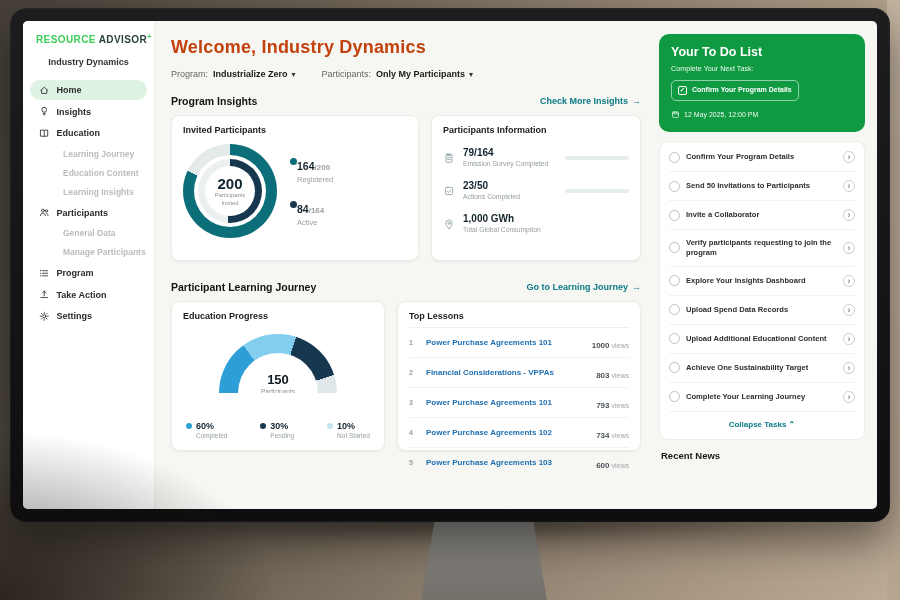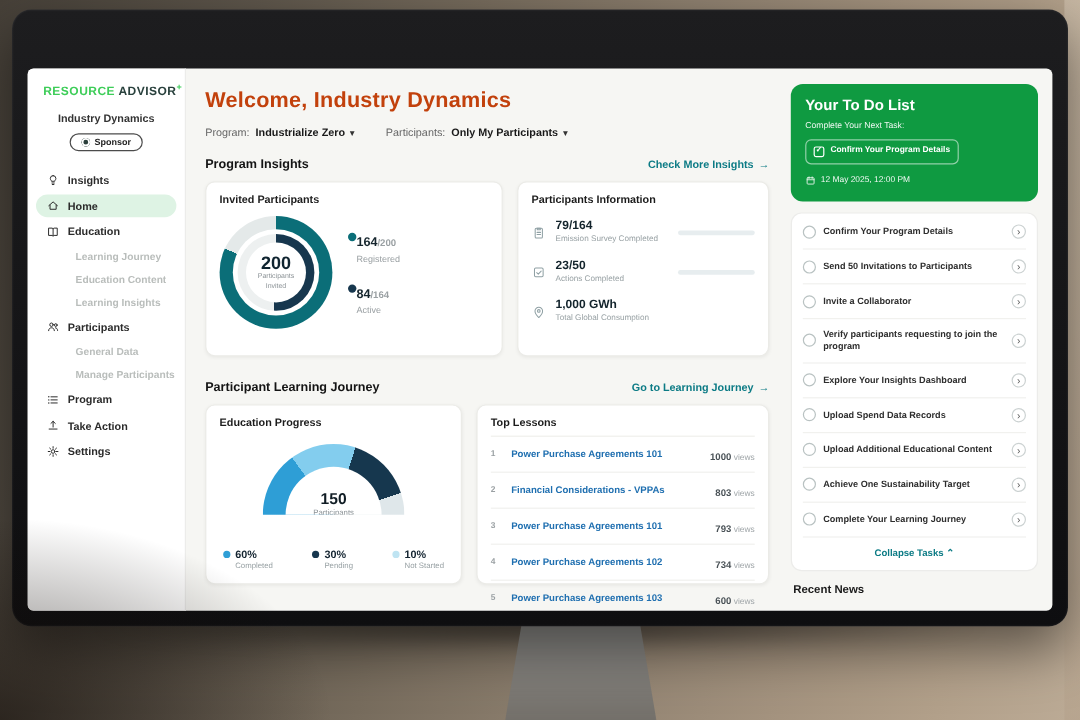--- a/index.html
+++ b/index.html
@@ -9,21 +9,21 @@
     background:linear-gradient(100deg,#474139 0%,#5f574c 22%,#776c5d 40%,#8f8170 58%,#a3927e 74%,#b2a08a 88%,#bcab96 100%);}
   .stage::after{content:"";position:absolute;left:0;bottom:0;width:280px;height:170px;
     background:radial-gradient(ellipse at 0% 100%,rgba(18,12,8,.6),transparent 70%);}
   .bg-strip{position:absolute;right:0;top:0;bottom:0;width:13px;background:linear-gradient(#d2c4b1,#b4a18b);opacity:.6;}
   .monitor-shadow{position:absolute;left:70px;top:505px;width:760px;height:36px;border-radius:50%;
     background:radial-gradient(ellipse,rgba(0,0,0,.45),transparent 70%);filter:blur(7px);}
   .stand{position:absolute;left:420px;top:516px;width:128px;height:90px;
     background:linear-gradient(180deg,#93928f,#716d67);clip-path:polygon(12% 0,88% 0,100% 100%,0% 100%);filter:blur(1.2px);}
   .monitor{position:absolute;left:10px;top:8px;width:880px;height:514px;border-radius:16px;
     background:linear-gradient(180deg,#1d1d1f,#0e0e10);box-shadow:0 18px 45px rgba(0,0,0,.5),inset 0 0 2px rgba(255,255,255,.14);}
-  .screen{position:absolute;left:13px;top:13px;right:13px;bottom:13px;background:#f6f6f3;border-radius:5px;overflow:hidden;display:flex;margin-top:36px;}
+  .screen{position:absolute;left:13px;top:13px;right:13px;bottom:13px;background:#f6f6f3;border-radius:5px;overflow:hidden;display:flex;}
 
   
   .sidebar{width:132px;flex-shrink:0;background:#fff;border-right:1px solid #ececea;padding-top:11px;}
   .logo{padding:0 10px 0 13px;font-size:10px;font-weight:700;letter-spacing:.4px;white-space:nowrap;}
   .logo-res{color:#3dcd58;}
   .logo-adv{color:#29413d;}
   .logo-plus{color:#3dcd58;font-size:7.5px;vertical-align:super;}
   .org{margin-top:12px;text-align:center;font-size:9px;font-weight:700;color:#333;}
   .badge-wrap{text-align:center;margin-top:5px;}
   .badge{display:inline-flex;align-items:center;gap:4px;border:1px solid #4c4c4c;border-radius:10px;padding:2px 9px;font-size:7.5px;font-weight:700;color:#222;background:#fff;cursor:pointer;}
@@ -133,43 +133,37 @@
 
   <div class="monitor">
     <div class="screen">
 
       <aside class="sidebar">
         <div class="logo">
           <span class="logo-res">RESOURCE</span>
           <span class="logo-adv">ADVISOR</span><span class="logo-plus">+</span>
         </div>
         <div class="org">Industry Dynamics</div>
-        <div class="badge-wrap">
-          <span class="badge">
-            <span class="badge-dot"></span>
-            <span>Sponsor</span>
-          </span>
-        </div>
         <nav class="nav">
+          <div class="nav-item active">
+            <span>
+                <svg viewBox="0 0 14 14" fill="none" stroke="currentColor" stroke-width="1.1" stroke-linecap="round" stroke-linejoin="round">
+                  <path d="M2.2 7.2 7 3l4.8 4.2M3.6 6.6v4.6h6.8V6.6"></path>
+                </svg>
+              </span>
+            <span>Home</span>
+          </div>
           <div class="nav-item">
             <span>
                 <svg viewBox="0 0 14 14" fill="none" stroke="currentColor" stroke-width="1.1" stroke-linecap="round" stroke-linejoin="round">
                   <path d="M7 1.8a3.1 3.1 0 0 1 3.1 3.1c0 1.7-1.3 2.1-1.3 3.2H5.2c0-1.1-1.3-1.5-1.3-3.2A3.1 3.1 0 0 1 7 1.8Z"></path>
                   <path d="M5.7 10h2.6M6.1 11.7h1.8"></path>
                 </svg>
               </span>
             <span>Insights</span>
-          </div>
-          <div class="nav-item active">
-            <span>
-                <svg viewBox="0 0 14 14" fill="none" stroke="currentColor" stroke-width="1.1" stroke-linecap="round" stroke-linejoin="round">
-                  <path d="M2.2 7.2 7 3l4.8 4.2M3.6 6.6v4.6h6.8V6.6"></path>
-                </svg>
-              </span>
-            <span>Home</span>
           </div>
           <div class="nav-item">
             <span>
                 <svg viewBox="0 0 14 14" fill="none" stroke="currentColor" stroke-width="1.1" stroke-linecap="round" stroke-linejoin="round">
                   <path d="M2.4 2.8h3.4c.7 0 1.2.5 1.2 1.1 0-.6.5-1.1 1.2-1.1h3.4v8.1H8.1c-.6 0-1.1.4-1.1 1 0-.6-.5-1-1.1-1H2.4Z"></path>
                   <path d="M7 3.9v7"></path>
                 </svg>
               </span>
             <span>Education</span>
           </div>

